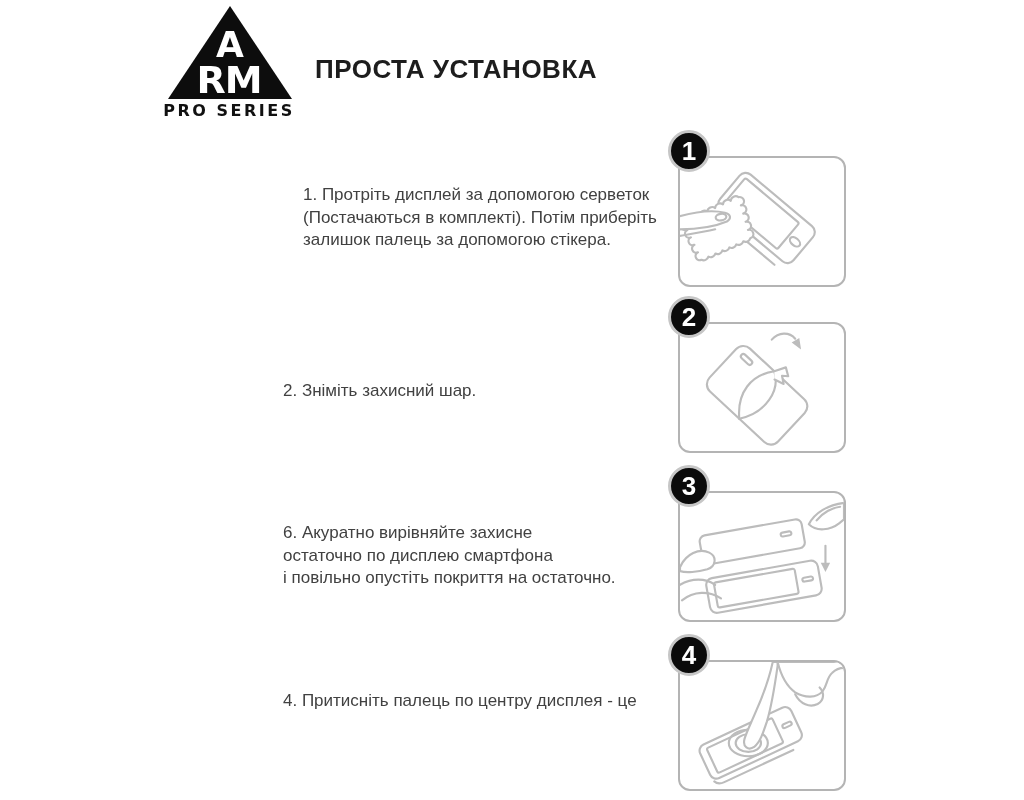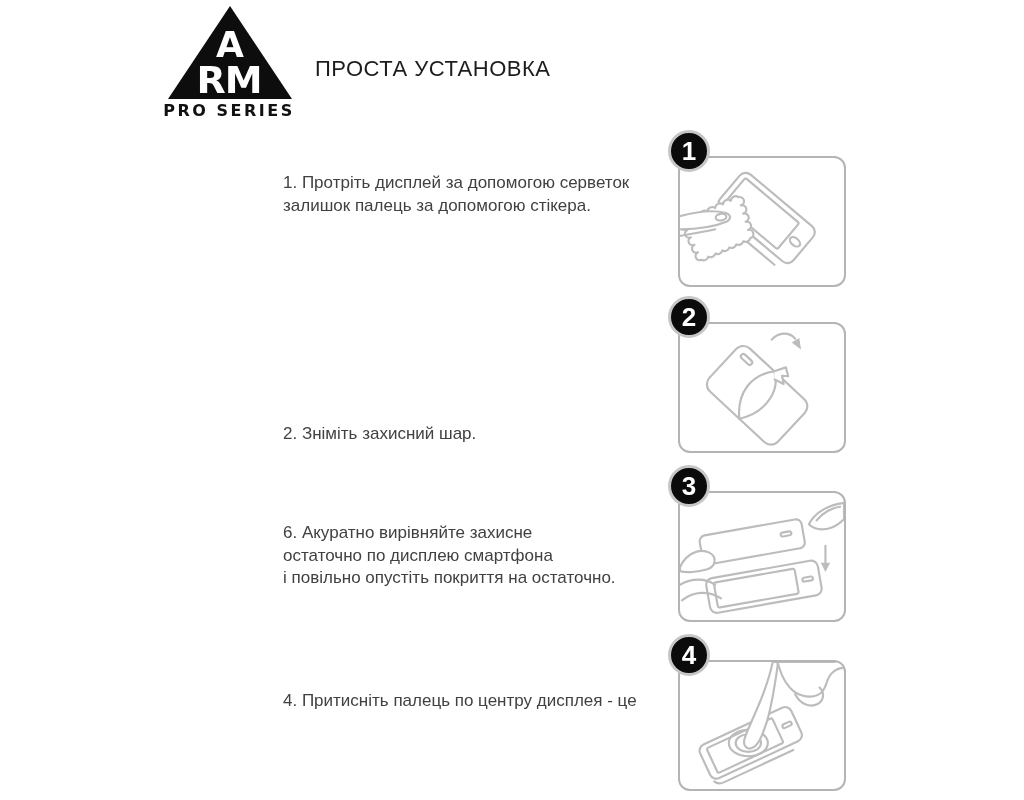--- a/index.html
+++ b/index.html
@@ -8,29 +8,29 @@
     --badge-ring:#c6c6c6; --badge-text:#ffffff; --logo-black:#0d0d0d;
   }
   *{margin:0;padding:0;box-sizing:border-box;}
   html,body{background:#fff;}
   .page{
     position:relative;width:1024px;height:800px;background:var(--background);
     font-family:"Liberation Sans","DejaVu Sans",sans-serif;overflow:hidden;
   }
   .logo{position:absolute;left:158px;top:4px;width:138px;height:116px;}
   .page-title{
-    position:absolute;left:315px;top:52px;font-size:22px;line-height:34px;
-    font-weight:400;letter-spacing:0.5px;color:var(--title-text);white-space:nowrap;
+    position:absolute;left:315px;top:52px;font-size:26px;line-height:34px;
+    font-weight:700;letter-spacing:0.5px;color:var(--title-text);white-space:nowrap;
   }
   .step-text{
     position:absolute;left:283px;width:402px;font-size:17px;line-height:22.5px;
     color:var(--body-text);font-weight:400;
   }
   .step-text span{display:block;white-space:nowrap;}
-  .t1{top:172px;} .t2{top:380px;margin-top:43px;} .t3{top:522px;} .t4{top:690px;}
+  .t1{top:184px;margin-left:20px;} .t2{top:380px;} .t3{top:522px;} .t4{top:690px;}
   .illus-box{
     position:absolute;left:678px;width:168px;height:131px;
     border:2px solid var(--box-border);border-radius:12px;background:#fff;
   }
   .b1{top:156px;} .b2{top:322px;} .b3{top:491px;} .b4{top:660px;}
   .badge{
     position:absolute;left:-12px;top:-28px;width:42px;height:42px;
     border:3px solid var(--badge-ring);border-radius:50%;background:var(--badge-bg);
     color:var(--badge-text);display:flex;align-items:center;justify-content:center;
     font-size:26px;font-weight:bold;z-index:2;
@@ -55,20 +55,21 @@
     <polygon points="72,2 134,95 10,95" fill="#0d0d0d"></polygon>
     <text x="72" y="53" text-anchor="middle" fill="#ffffff" font-family="DejaVu Sans, sans-serif" font-size="36" font-weight="bold">A</text>
     <text x="71" y="89" text-anchor="middle" fill="#ffffff" font-family="DejaVu Sans, sans-serif" font-size="38" font-weight="bold" letter-spacing="-1">RM</text>
     <text x="71" y="112" text-anchor="middle" fill="#111111" font-family="DejaVu Sans, sans-serif" font-size="16" font-weight="bold" letter-spacing="2.5">PRO SERIES</text>
   </svg>
 
   <h1 class="page-title">ПРОСТА УСТАНОВКА</h1>
 
   <div class="step-text t1">
     <span>1. Протріть дисплей за допомогою серветок</span>
+    <span>(Постачаються в комплекті). Потім приберіть</span>
     <span>залишок палець за допомогою стікера.</span>
   </div>
   <div class="illus-box b1">
     <div class="badge">
       <span>1</span>
     </div>
     <svg class="illus" viewBox="0 0 168 130">
       <g transform="rotate(40 89 61)">
         <rect x="40" y="38" width="98" height="47" rx="8"></rect>
         <rect x="46" y="44" width="72" height="35" rx="2"></rect>

